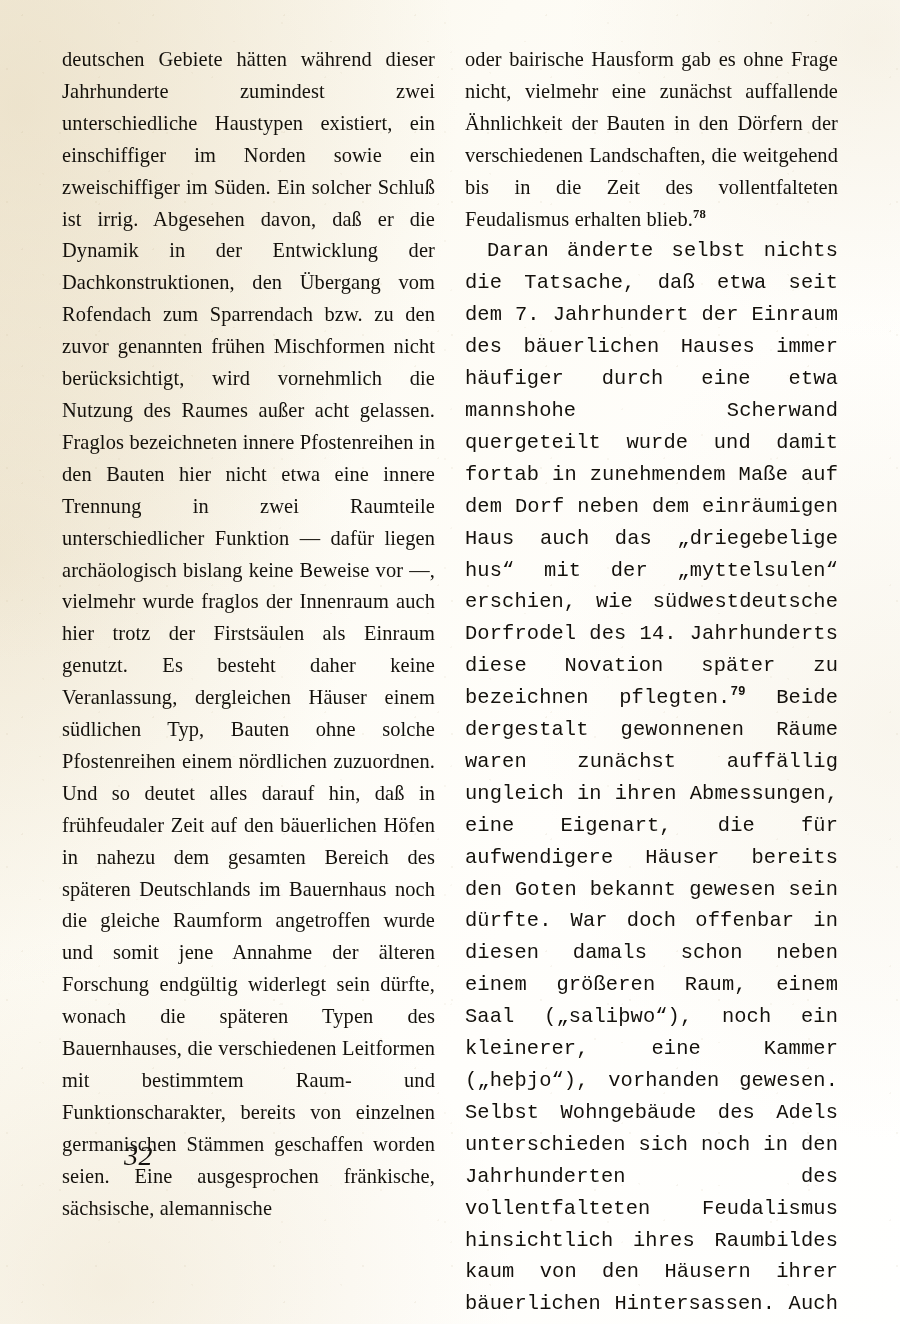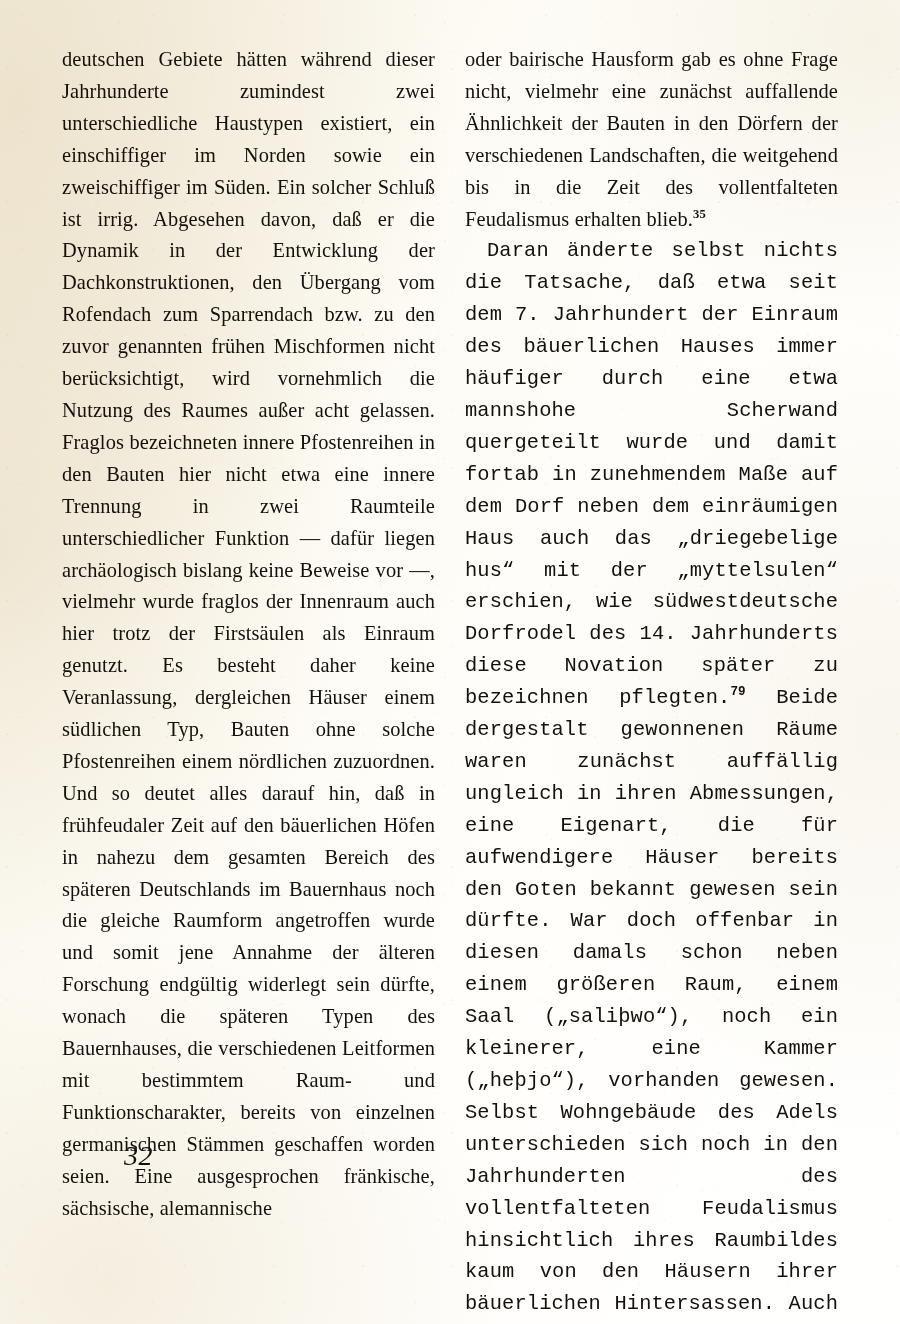--- a/index.html
+++ b/index.html
@@ -105,21 +105,21 @@
   <div class="grain"></div>
 
   <div class="columns ink-soften">
 
     <div class="column">
       <p>deutschen Gebiete hätten während dieser Jahrhunderte zumindest zwei unterschiedliche Haustypen existiert, ein einschiffiger im Norden sowie ein zweischiffiger im Süden. Ein solcher Schluß ist irrig. Abgesehen davon, daß er die Dynamik in der Entwicklung der Dachkonstruktionen, den Übergang vom Rofendach zum Sparrendach bzw. zu den zuvor genannten frühen Mischformen nicht berücksichtigt, wird vornehmlich die Nutzung des Raumes außer acht gelassen. Fraglos bezeichneten innere Pfostenreihen in den Bauten hier nicht etwa eine innere Trennung in zwei Raumteile unterschiedlicher Funktion — dafür liegen archäologisch bislang keine Beweise vor —, vielmehr wurde fraglos der Innenraum auch hier trotz der Firstsäulen als Einraum genutzt. Es besteht daher keine Veranlassung, dergleichen Häuser einem südlichen Typ, Bauten ohne solche Pfostenreihen einem nördlichen zuzuordnen. Und so deutet alles darauf hin, daß in frühfeudaler Zeit auf den bäuerlichen Höfen in nahezu dem gesamten Bereich des späteren Deutschlands im Bauernhaus noch die gleiche Raumform angetroffen wurde und somit jene Annahme der älteren Forschung endgültig widerlegt sein dürfte, wonach die späteren Typen des Bauernhauses, die verschiedenen Leitformen mit bestimmtem Raum- und Funktionscharakter, bereits von einzelnen germanischen Stämmen geschaffen worden seien. Eine ausgesprochen fränkische, sächsische, alemannische</p>
     </div>
 
     <div class="column">
 
-      <p><span>oder bairische Hausform gab es ohne Frage nicht, vielmehr eine zunächst auffallende Ähnlichkeit der Bauten in den Dörfern der verschiedenen Landschaften, die weitgehend bis in die Zeit des vollentfalteten Feudalismus erhalten blieb.</span><sup>35</sup></p>
+      <p><span>oder bairische Hausform gab es ohne Frage nicht, vielmehr eine zunächst auffallende Ähnlichkeit der Bauten in den Dörfern der verschiedenen Landschaften, die weitgehend bis in die Zeit des vollentfalteten Feudalismus erhalten blieb.</span><sup>78</sup></p>
 
       <p class="indent"><span>Daran änderte selbst nichts die Tatsache, daß etwa seit dem 7. Jahrhundert der Einraum des bäuerlichen Hauses immer häufiger durch eine etwa mannshohe Scherwand quergeteilt wurde und damit fortab in zunehmendem Maße auf dem Dorf neben dem einräumigen Haus auch das „driegebelige hus“ mit der „myttelsulen“ erschien, wie südwestdeutsche Dorfrodel des 14. Jahrhunderts diese Novation später zu bezeichnen pflegten.</span><sup>79</sup><span> Beide dergestalt gewonnenen Räume waren zunächst auffällig ungleich in ihren Abmessungen, eine Eigenart, die für aufwendigere Häuser bereits den Goten bekannt gewesen sein dürfte. War doch offenbar in diesen damals schon neben einem größeren Raum, einem Saal („saliþwo“), noch ein kleinerer, eine Kammer („heþjo“), vorhanden gewesen. Selbst Wohngebäude des Adels unterschieden sich noch in den Jahrhunderten des vollentfalteten Feudalismus hinsichtlich ihres Raumbildes kaum von den Häusern ihrer bäuerlichen Hintersassen. Auch in ihnen begegnen wir in der Regel neben einem größeren Saal, dem Aufenthalts- und Festraum für Knappen und Gäste, fast immer einer kleineren Kammer als Repräsentations- und Beratungsraum für einen engeren Kreis Vertrau-</span></p>
 
     </div>
   </div>
 
   <div class="folio">32</div>
 
 </div>
 

